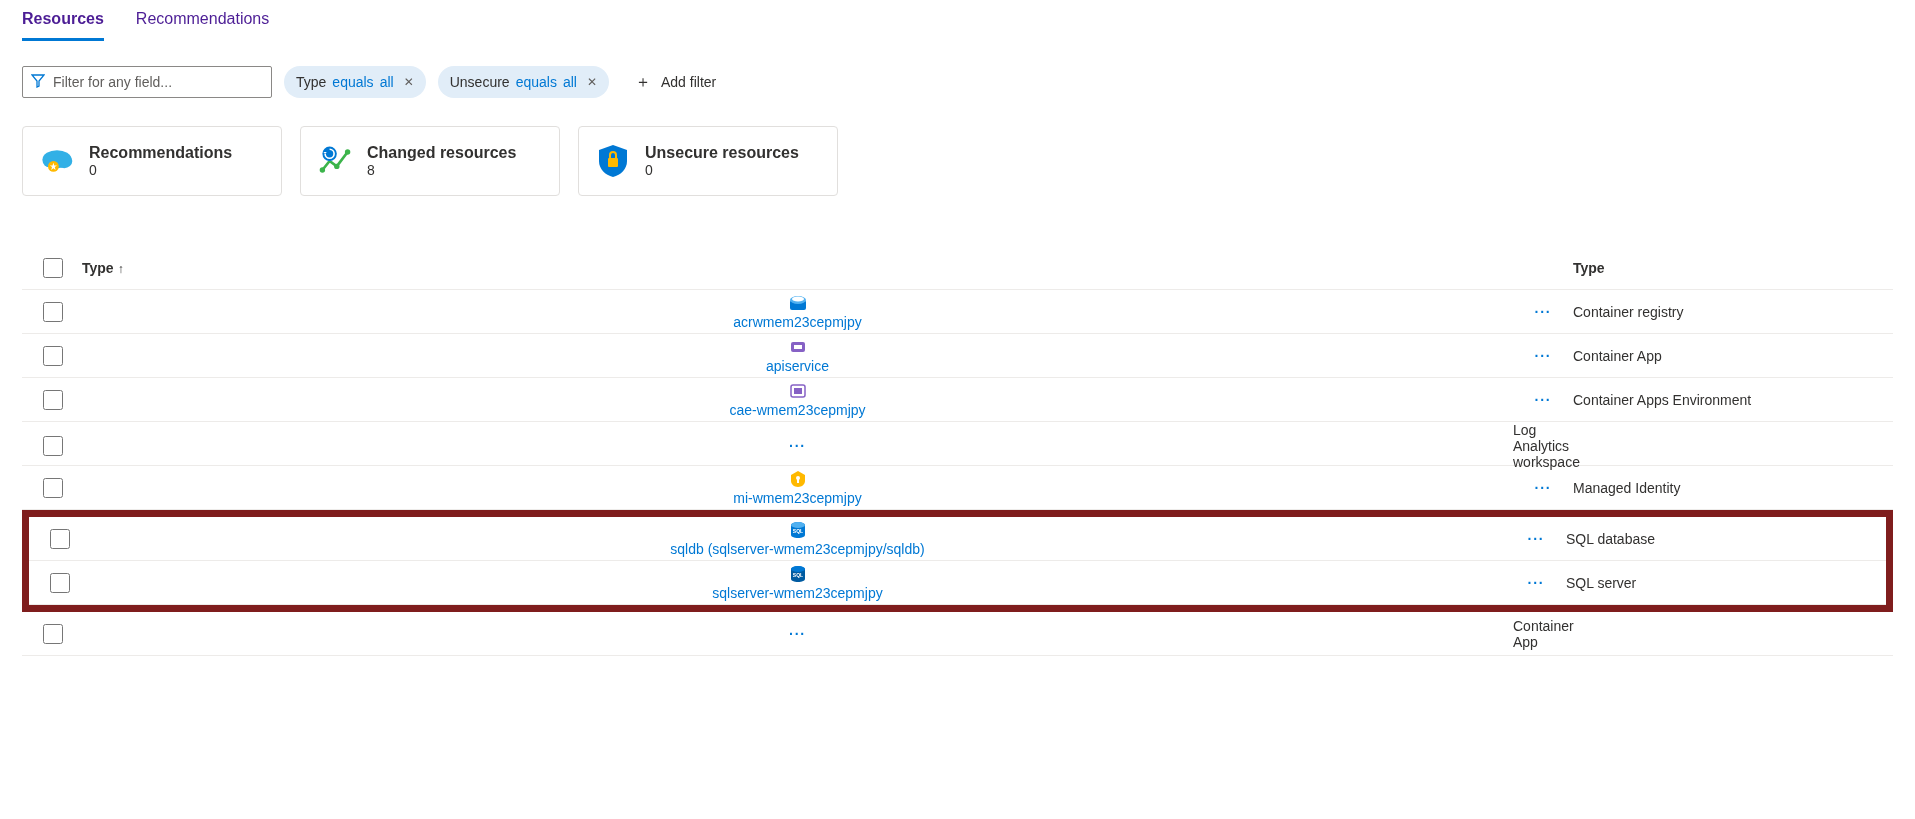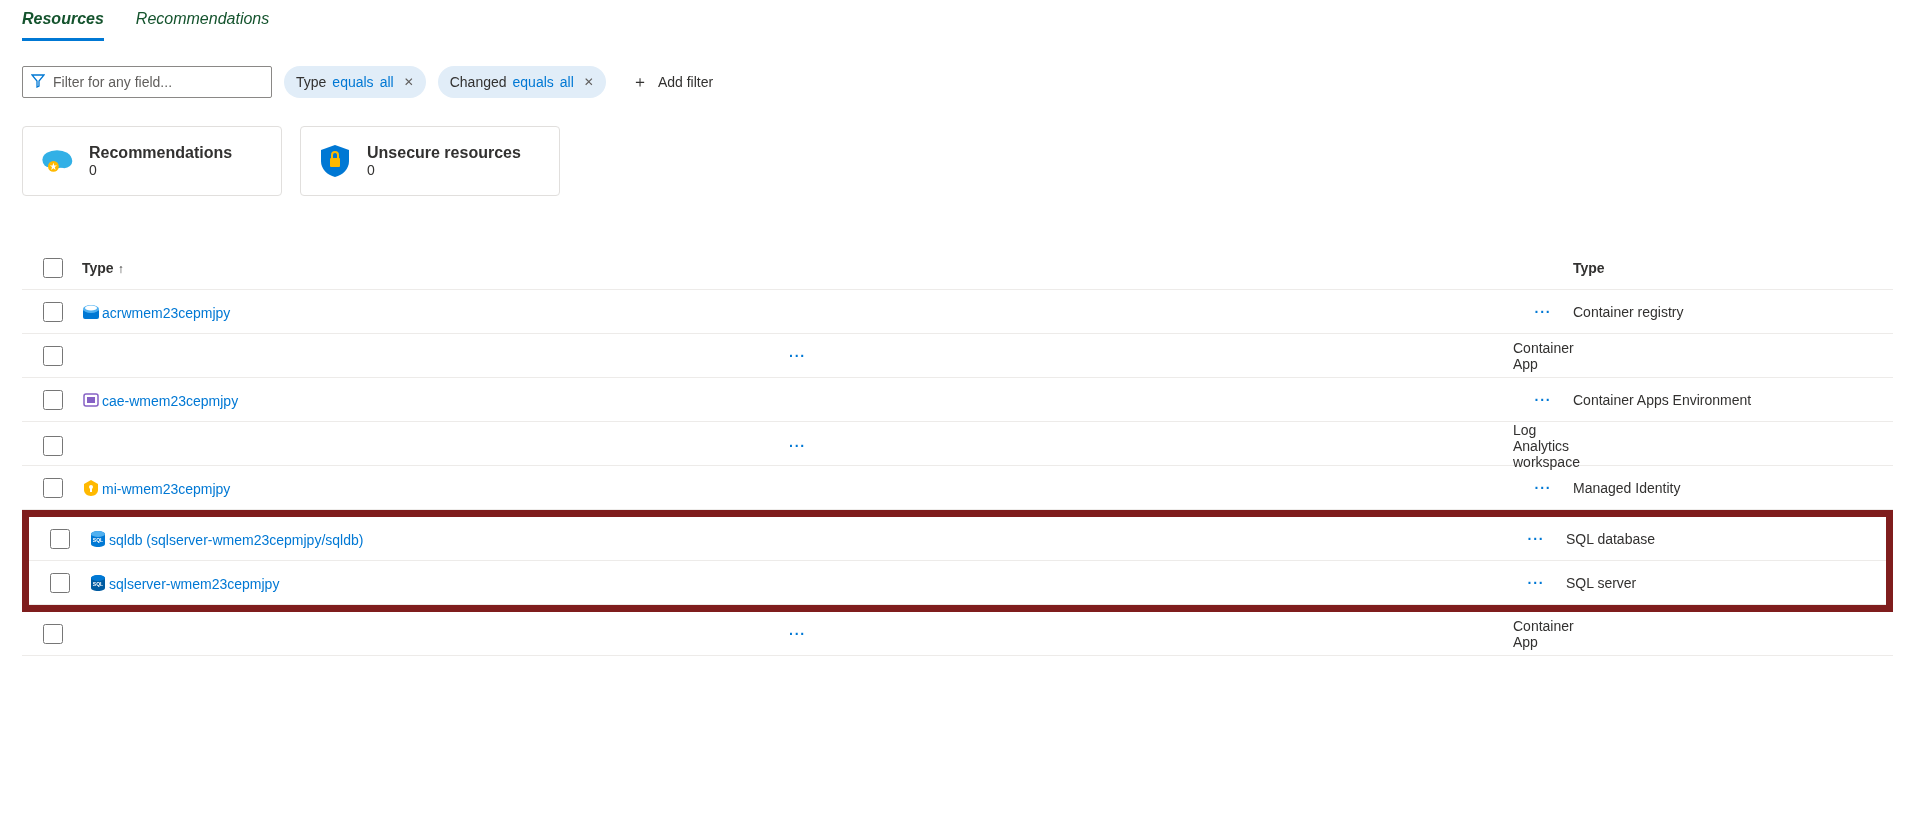--- a/index.html
+++ b/index.html
@@ -13,24 +13,23 @@
   }
   .tabs {
     display: flex;
     gap: 32px;
     border-bottom: 1px solid transparent;
     margin-bottom: 24px;
   }
   .tab {
     padding: 6px 0 10px 0;
     font-size: 16px;
-    color: #14532d;
+    color: #4c1d95;
     cursor: pointer;
     border-bottom: 3px solid transparent;
-    font-style: italic;
   }
   .tab.active {
     font-weight: 600;
     border-bottom: 3px solid #0078d4;
   }
   .filter-row {
     display: flex;
     align-items: center;
     gap: 12px;
     margin-bottom: 28px;
@@ -115,21 +114,21 @@
   .thead { font-weight: 600; font-size: 14px; }
   .trow { font-size: 14px; }
   .chk {
     display:flex; justify-content:center;
   }
   .chk input {
     width: 20px; height: 20px;
     accent-color: #0078d4;
   }
   .name-cell {
-    display:flex; align-items:flex-end; gap: 2px;
+    display:flex; align-items:center; gap: 2px; flex-direction: column;
   }
   .name-cell a {
     color: #0078d4;
     text-decoration: none;
   }
   .res-icon {
     width: 18px; height: 18px; display:inline-flex; align-items:center; justify-content:center;
   }
   .more {
     color: #0078d4;
@@ -203,21 +202,21 @@
   </div>
 
   <div class="pill">
     <span>Type</span>
     <span class="blue">equals</span>
     <span class="blue bold">all</span>
     <span class="x">✕</span>
   </div>
 
   <div class="pill">
-    <span>Changed</span>
+    <span>Unsecure</span>
     <span class="blue">equals</span>
     <span class="blue bold">all</span>
     <span class="x">✕</span>
   </div>
 
   <div class="add-filter">
     <span class="plus">＋</span>
     <span>Add filter</span>
   </div>
 </div>
@@ -232,20 +231,37 @@
           <circle cx="16" cy="24" r="6" fill="#ffb900"></circle>
           <path d="M16 20 L17 23 L20 23 L17.5 24.8 L18.5 28 L16 26 L13.5 28 L14.5 24.8 L12 23 L15 23 Z" fill="#fff"></path>
         </svg>
     </div>
     <div class="card-text">
       <div class="title">Recommendations</div>
       <div class="count">0</div>
     </div>
   </div>
 
+  <div class="card">
+    <div class="card-icon">
+      <svg width="40" height="36" viewBox="0 0 40 36">
+          <path d="M6 28 L14 18 L22 24 L34 8" stroke="#3cb44b" stroke-width="3" fill="none"></path>
+          <circle cx="6" cy="28" r="3" fill="#3cb44b"></circle>
+          <circle cx="22" cy="24" r="3" fill="#3cb44b"></circle>
+          <circle cx="34" cy="8" r="3" fill="#3cb44b"></circle>
+          <circle cx="14" cy="10" r="8" fill="#0078d4"></circle>
+          <path d="M14 5 A5 5 0 1 1 9 10" stroke="#fff" stroke-width="1.8" fill="none"></path>
+          <path d="M9 10 L7 8 L11 8 Z" fill="#fff"></path>
+        </svg>
+    </div>
+    <div class="card-text">
+      <div class="title">Changed resources</div>
+      <div class="count">8</div>
+    </div>
+  </div>
 
   <div class="card">
     <div class="card-icon">
       <svg width="36" height="36" viewBox="0 0 36 36">
           <path d="M18 2 L32 7 L32 18 C32 26 26 32 18 34 C10 32 4 26 4 18 L4 7 Z" fill="#0078d4"></path>
           <rect x="13" y="15" width="10" height="9" rx="1" fill="#ffb900"></rect>
           <path d="M15 15 L15 12 C15 10 16 9 18 9 C20 9 21 10 21 12 L21 15" stroke="#ffb900" stroke-width="2" fill="none"></path>
         </svg>
     </div>
     <div class="card-text">
@@ -278,20 +294,28 @@
             </svg>
           </span>
           <a href="#">acrwmem23cepmjpy</a>
         </div>
         <div class="more">···</div>
         <div>Container registry</div>
       </div>
       <div class="trow">
         <div class="chk">
           <input type="checkbox" style="">
+        </div>
+        <div class="name-cell">
+          <span class="res-icon">
+            <svg width="18" height="18" viewBox="0 0 18 18">
+              <use href="#ic-capp"></use>
+            </svg>
+          </span>
+          <a href="#">apiservice</a>
         </div>
         <div class="more">···</div>
         <div>Container App</div>
       </div>
       <div class="trow">
         <div class="chk">
           <input type="checkbox" style="">
         </div>
         <div class="name-cell">
           <span class="res-icon">

